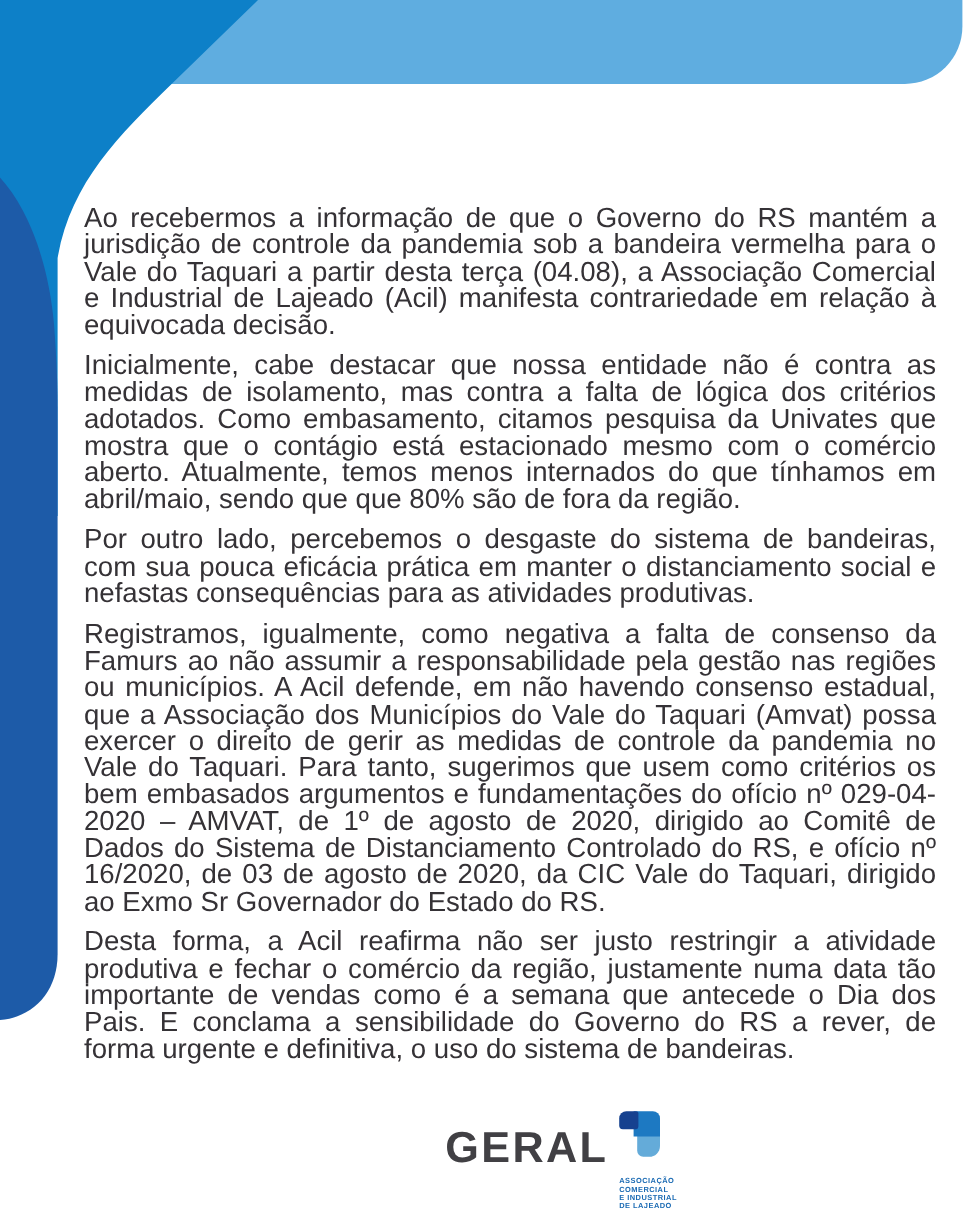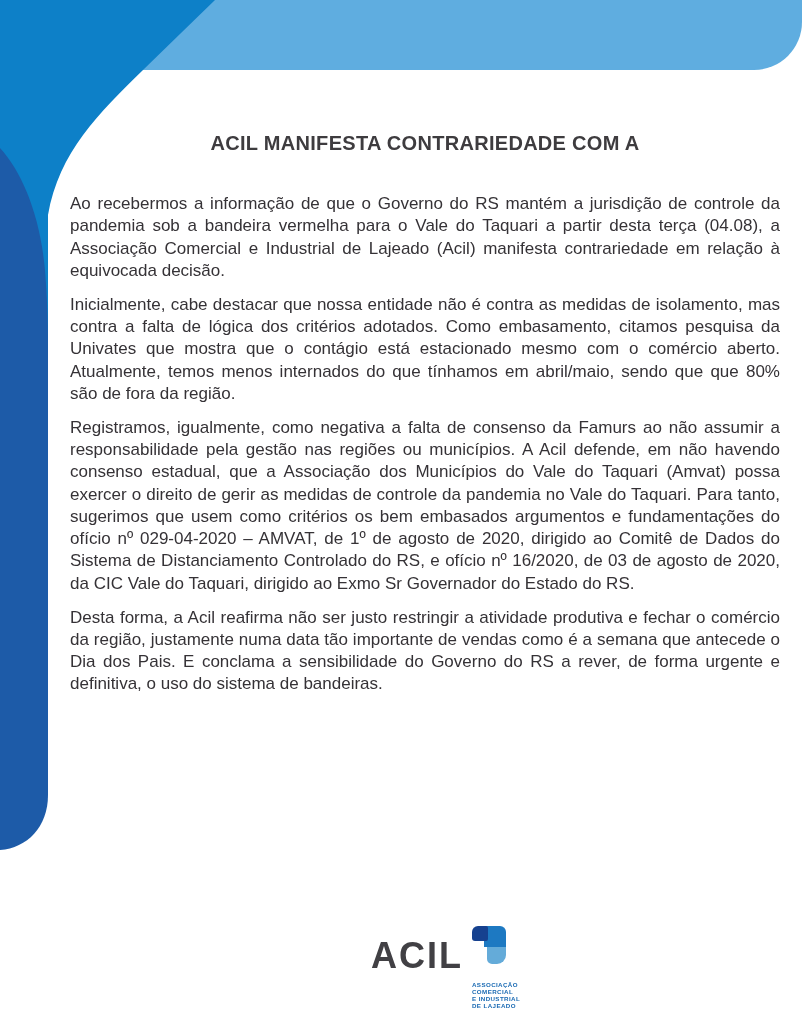--- a/index.html
+++ b/index.html
@@ -23,21 +23,21 @@
     padding-top:62px;
   }
   .title{
     text-align:center;
     font-size:20px;line-height:23px;font-weight:700;
     color:#3e3c3f;letter-spacing:0.3px;
     margin:0 0 38px 0;
   }
   .content p{
     margin:0 0 11.5px 0;
-    font-size:17px;line-height:22.3px;
+    font-size:23px;line-height:22.3px;
     color:#353236;
     text-align:justify;
   }
   
   .logo{
     position:absolute;left:371px;top:926px;
     display:flex;align-items:flex-start;gap:9px;
   }
   .wordmark{
     font-size:36px;font-weight:700;letter-spacing:2px;
@@ -70,30 +70,30 @@
 
   <div class="band"></div>
 
   <svg class="accent" width="220" height="1024" viewBox="0 0 220 1024" aria-hidden="true">
     <path fill="#0d80c8" d="M0,0 H215 Q181,33 143,70 C99,113 59,152 48,215 L48,430 H0 Z"></path>
     <path fill="#1d5ba8" d="M0,148 C22,172 40,215 45,270 C48,310 48,330 48,360 L48,795 C48,827 27,848 0,850 Z"></path>
   </svg>
 
   <div class="content">
     <h1 class="title">
-      <span style="display:block">ACIL MANIFESTA CONTRARIEDADE COM A</span>
     </h1>
     <p>Ao recebermos a informação de que o Governo do RS mantém a jurisdição de controle da pandemia sob a bandeira vermelha para o Vale do Taquari a partir desta terça (04.08), a Associação Comercial e Industrial de Lajeado (Acil) manifesta contrariedade em relação à equivocada decisão.</p>
     <p>Inicialmente, cabe destacar que nossa entidade não é contra as medidas de isolamento, mas contra a falta de lógica dos critérios adotados. Como embasamento, citamos pesquisa da Univates que mostra que o contágio está estacionado mesmo com o comércio aberto. Atualmente, temos menos internados do que tínhamos em abril/maio, sendo que que 80% são de fora da região.</p>
+    <p>Por outro lado, percebemos o desgaste do sistema de bandeiras, com sua pouca eficácia prática em manter o distanciamento social e nefastas consequências para as atividades produtivas.</p>
     <p>Registramos, igualmente, como negativa a falta de consenso da Famurs ao não assumir a responsabilidade pela gestão nas regiões ou municípios. A Acil defende, em não havendo consenso estadual, que a Associação dos Municípios do Vale do Taquari (Amvat) possa exercer o direito de gerir as medidas de controle da pandemia no Vale do Taquari. Para tanto, sugerimos que usem como critérios os bem embasados argumentos e fundamentações do ofício nº 029-04-2020 – AMVAT, de 1º de agosto de 2020, dirigido ao Comitê de Dados do Sistema de Distanciamento Controlado do RS, e ofício nº 16/2020, de 03 de agosto de 2020, da CIC Vale do Taquari, dirigido ao Exmo Sr Governador do Estado do RS.</p>
     <p>Desta forma, a Acil reafirma não ser justo restringir a atividade produtiva e fechar o comércio da região, justamente numa data tão importante de vendas como é a semana que antecede o Dia dos Pais. E conclama a sensibilidade do Governo do RS a rever, de forma urgente e definitiva, o uso do sistema de bandeiras.</p>
   </div>
 
   <div class="logo">
-    <div class="wordmark">ACIL</div>
+    <div class="wordmark">GERAL</div>
     <div class="logo-right">
       <div class="mark">
         <div class="m-navy"></div>
         <div class="m-mid"></div>
         <div class="m-light"></div>
       </div>
       <div class="sub">
         <div>ASSOCIAÇÃO</div>
         <div>COMERCIAL</div>
         <div>E INDUSTRIAL</div>

